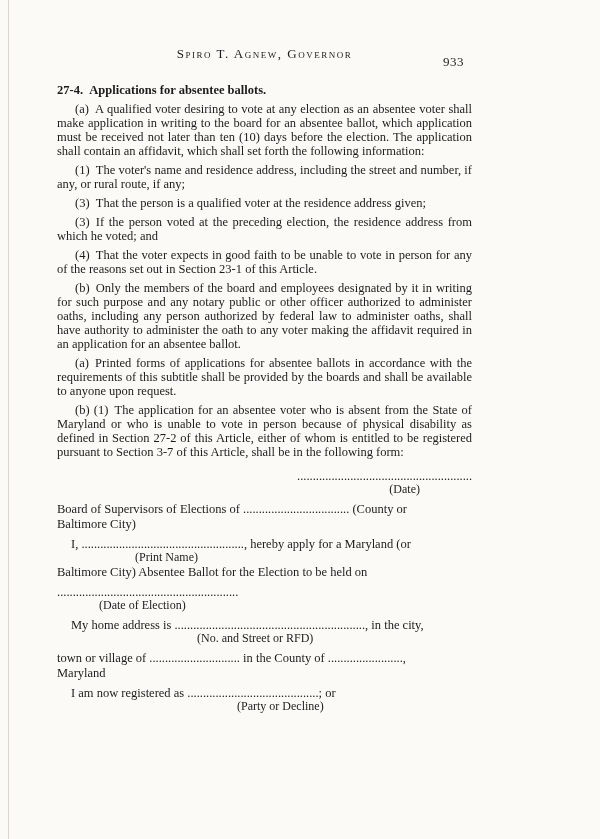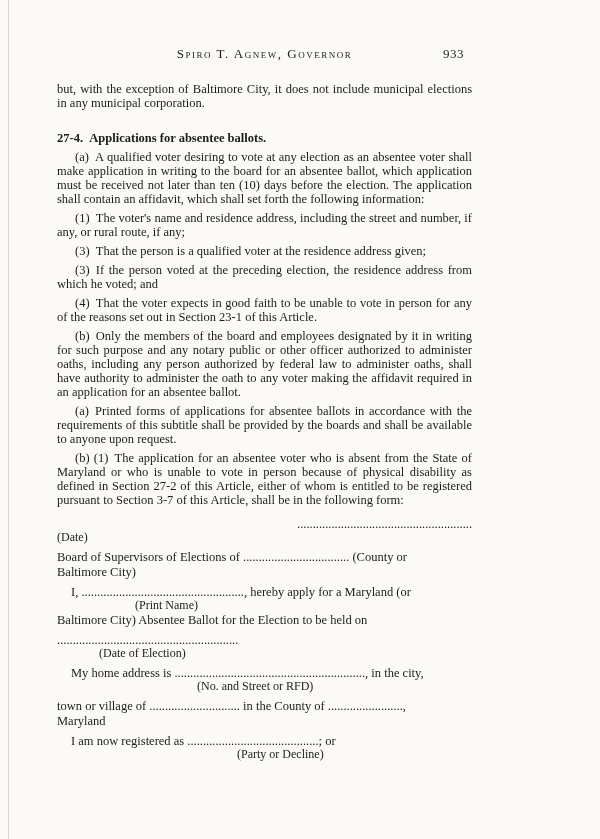--- a/index.html
+++ b/index.html
@@ -26,21 +26,21 @@
   .running-header {
     position: relative;
     text-align: center;
     font-size: 13px;
     font-variant: small-caps;
     letter-spacing: 1.5px;
     margin-bottom: 20px;
   }
   .page-number {
     position: absolute;
-    right: 8px; top: 0;
+    right: 8px; top: 8px;
     font-variant: normal;
     letter-spacing: 0.5px;
   }
   .para {
     font-size: 12.5px;
     line-height: 14px;
     text-align: justify;
     margin-top: 5px;
   }
   .para.first { margin-top: 0; }
@@ -59,35 +59,34 @@
   }
   .row { margin-top: 6px; }
   .row.tight { margin-top: 1px; }
   .row.indent { text-indent: 14px; }
   .row.dots-right { text-align: right; }
   .caption {
     font-size: 12px;
     line-height: 13px;
     margin-top: 0;
   }
-  .caption.right { text-align: left; padding-right: 52px; }
+  .caption.right { text-align: right; padding-right: 52px; }
 </style>
 </head>
 <body>
 
 <div class="scan-rule"></div>
 
 <div class="content">
 
   <div class="running-header">
     <span>Spiro T. Agnew, Governor</span>
     <span class="page-number">933</span>
   </div>
 
-  <p class="para first">but, with the exception of Baltimore City, it does not include municipal elections in any municipal corporation.</p>
 
   <h3 class="heading">27-4. Applications for absentee ballots.</h3>
 
   <p class="para indent">(a) A qualified voter desiring to vote at any election as an absentee voter shall make application in writing to the board for an absentee ballot, which application must be received not later than ten (10) days before the election. The application shall contain an affidavit, which shall set forth the following information:</p>
   <p class="para indent">(1) The voter's name and residence address, including the street and number, if any, or rural route, if any;</p>
   <p class="para indent">(3) That the person is a qualified voter at the residence address given;</p>
   <p class="para indent">(3) If the person voted at the preceding election, the residence address from which he voted; and</p>
   <p class="para indent">(4) That the voter expects in good faith to be unable to vote in person for any of the reasons set out in Section 23-1 of this Article.</p>
   <p class="para indent">(b) Only the members of the board and employees designated by it in writing for such purpose and any notary public or other officer authorized to administer oaths, including any person authorized by federal law to administer oaths, shall have authority to administer the oath to any voter making the affidavit required in an application for an absentee ballot.</p>
 

